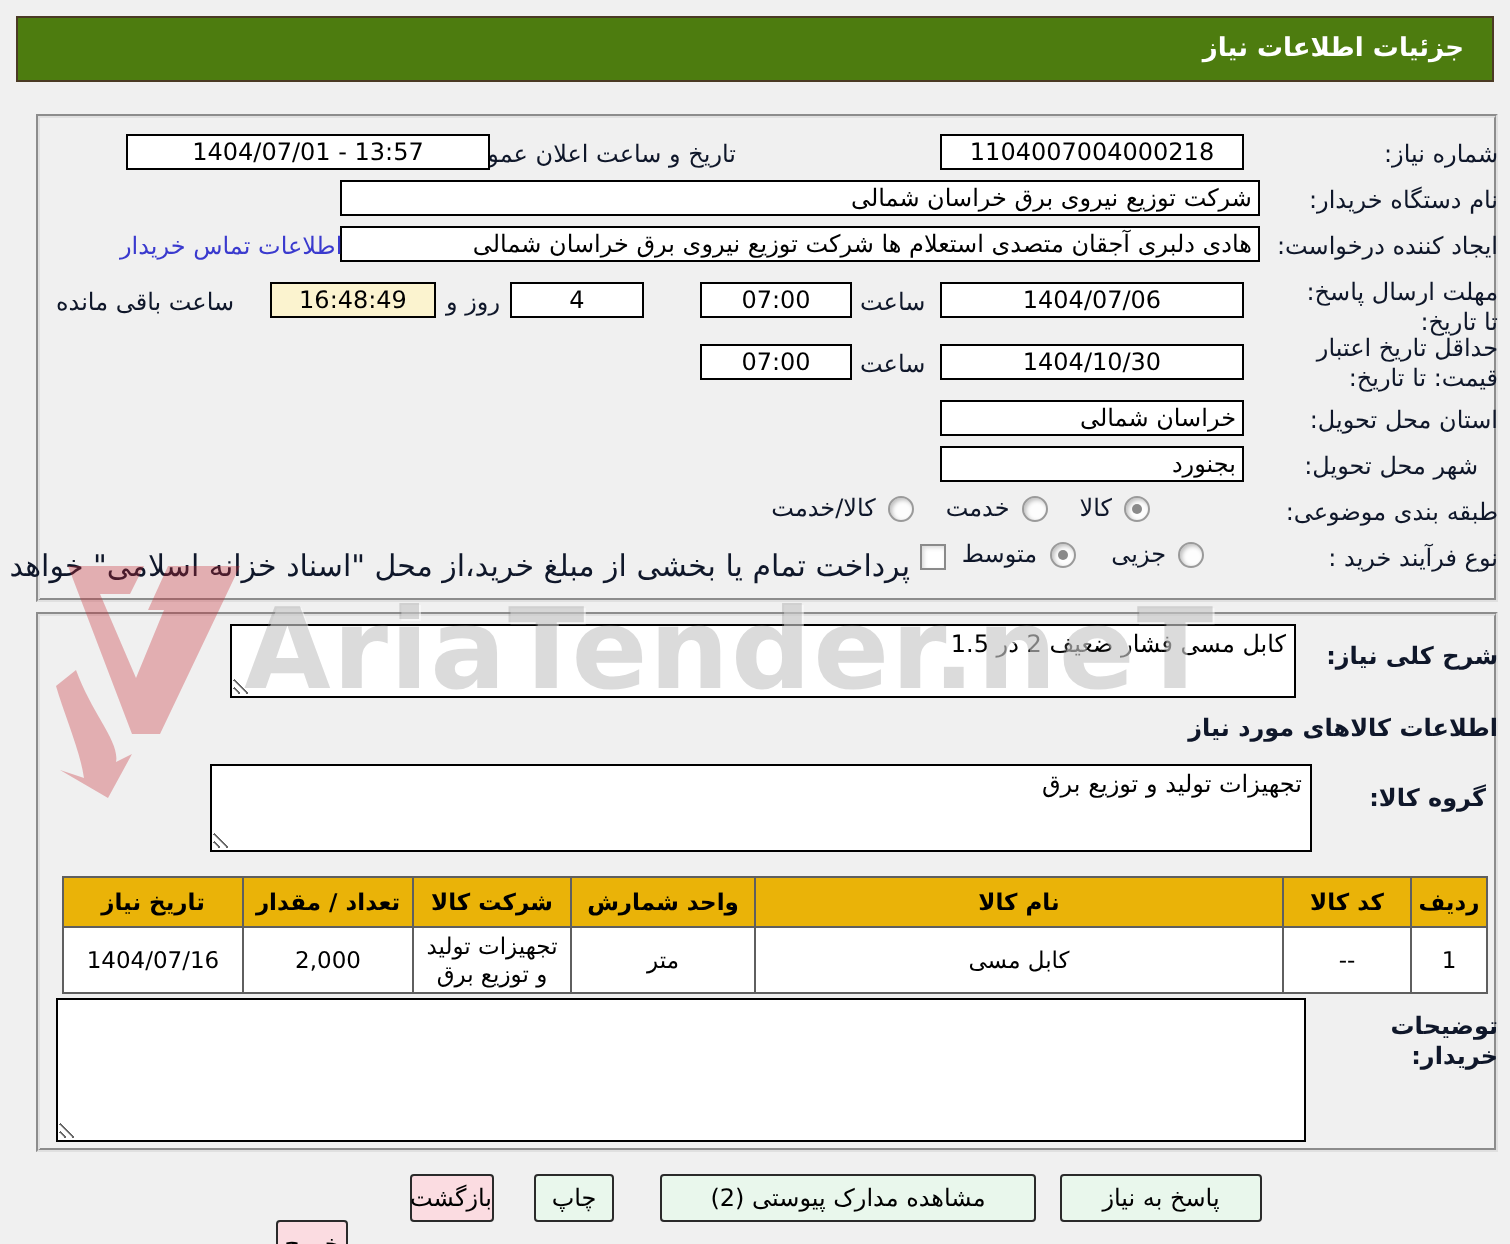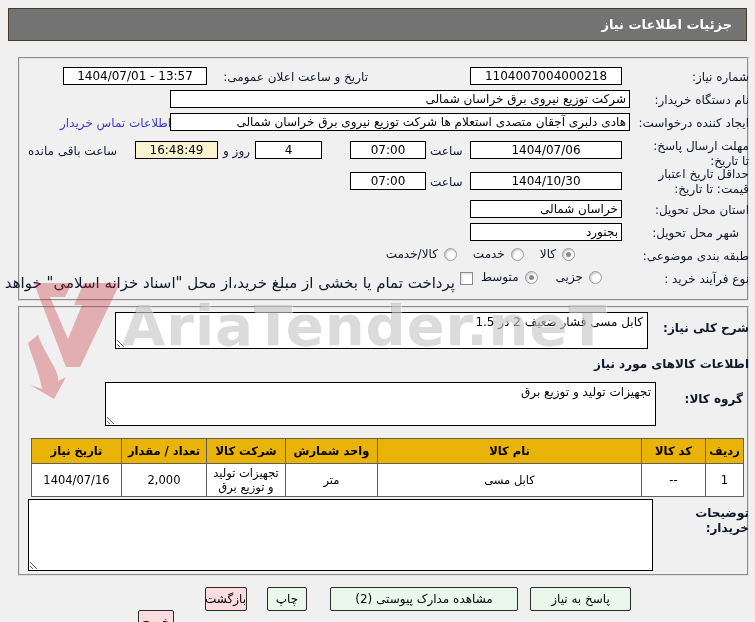--- a/index.html
+++ b/index.html
@@ -8,21 +8,21 @@
     position:relative;
     background:#f0f0f0;
     font-family:"DejaVu Sans", sans-serif;
     font-size:12px;
     color:#000;
     overflow:hidden;
     direction:rtl;
   }
   .titlebar {
     position:absolute; left:8px; top:8px; width:739px; height:33px;
-    background:#737373; border:1px solid #4a3a24;
+    background:#4d7c0f; border:1px solid #4a3a24;
     color:#fff; font-weight:bold; font-size:13px;
     line-height:31px; text-align:right; padding-right:14px;
   }
   .groupbox {
     position:absolute; border:2px groove #e0e0e0; background:#f0f0f0;
   }
   .lbl { position:absolute; font-size:12px; color:#0f172a; white-space:nowrap; }
   .lbl.wrap { white-space:normal; text-align:right; line-height:15px; }
   .lbl.b { font-weight:bold; }
   .field {
@@ -84,21 +84,21 @@
 </head>
 <body>
 
 <div class="titlebar">جزئیات اطلاعات نیاز</div>
 
 <div class="groupbox" style="left:18px; top:57px; width:731px; height:244px;"></div>
 
 <div class="lbl" style="right:6px; top:70px;">شماره نیاز:</div>
 <div class="field center" style="left:470px; top:67px; width:152px;" dir="ltr">1104007004000218</div>
 <div class="lbl" style="right:387px; top:70px;">تاریخ و ساعت اعلان عمومی:</div>
-<div class="field center" style="left:63px; top:67px; width:144px;" dir="ltr">1404/07/01 - 13:57</div>
+<div class="field center" style="left:63px; top:67px; width:182px;" dir="ltr">1404/07/01 - 13:57</div>
 
 <div class="lbl" style="right:6px; top:93px;">نام دستگاه خریدار:</div>
 <div class="field rtl-text" style="left:170px; top:90px; width:460px;">شرکت توزیع نیروی برق خراسان شمالی</div>
 
 <div class="lbl" style="right:6px; top:116px;">ایجاد کننده درخواست:</div>
 <div class="field rtl-text" style="left:170px; top:113px; width:460px;">هادی دلبری آجقان متصدی استعلام ها شرکت توزیع نیروی برق خراسان شمالی</div>
 <div class="link" style="left:60px; top:116px;">اطلاعات تماس خریدار</div>
 
 <div class="lbl wrap" style="right:6px; top:139px; width:100px;">مهلت ارسال پاسخ: تا تاریخ:</div>
 <div class="field center" style="left:470px; top:141px; width:152px;" dir="ltr">1404/07/06</div>

